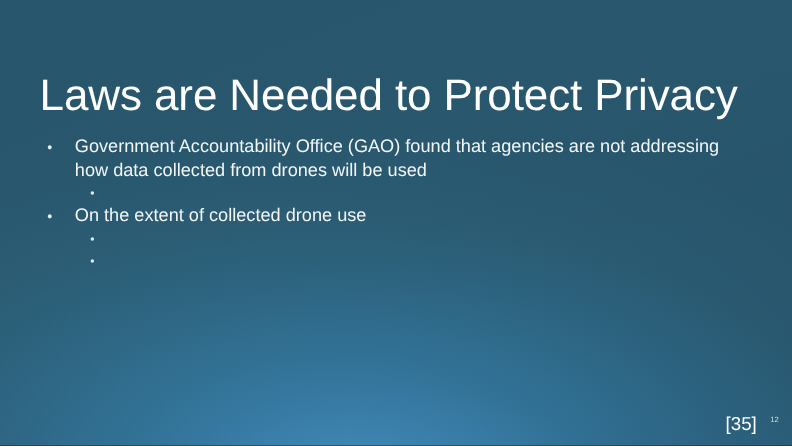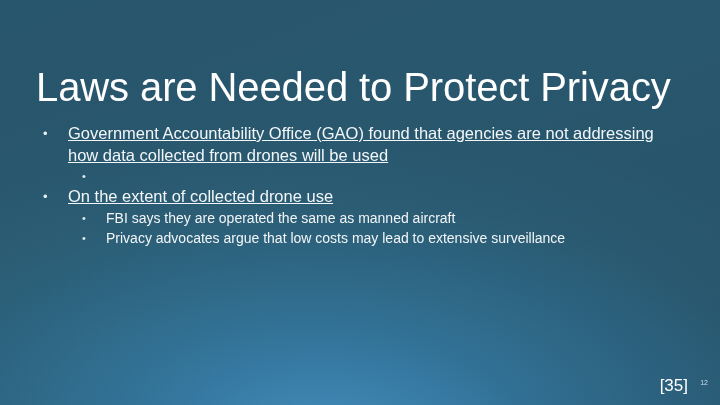--- a/index.html
+++ b/index.html
@@ -81,21 +81,20 @@
     flex: 0 0 30px;
     text-align: left;
     padding-left: 5px;
     font-size: 13px;
     line-height: 21.5px;
     box-sizing: border-box;
     color: #e8eef2;
   }
   .lvl1 .text {
     flex: 1 1 auto;
-    text-decoration: underline;
   }
 
   .lvl2 {
     font-size: 14px;
     line-height: 20px;
     margin-bottom: 0px;
   }
   .lvl2 .marker {
     width: 68px;
     flex: 0 0 68px;
@@ -148,26 +147,24 @@
       <span class="marker">•</span>
     </div>
 
     <div class="bullet-row lvl1">
       <span class="marker">•</span>
       <span class="text">On the extent of collected drone use</span>
     </div>
 
     <div class="bullet-row lvl2">
       <span class="marker">•</span>
-      <span class="text">FBI says they are operated the same as manned aircraft</span>
     </div>
 
     <div class="bullet-row lvl2">
       <span class="marker">•</span>
-      <span class="text">Privacy advocates argue that low costs may lead to extensive surveillance</span>
     </div>
 
   </div>
 
   <div class="citation">[35]</div>
 
   <div class="slide-number">12</div>
 
 </div>
 

